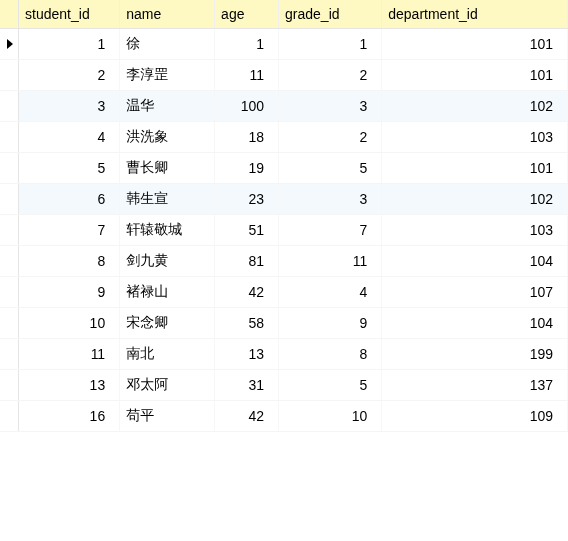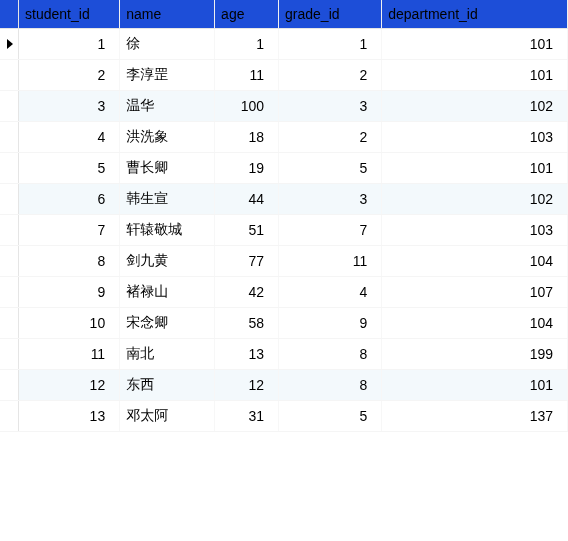--- a/index.html
+++ b/index.html
@@ -20,21 +20,21 @@
   col.c-name { width: 92px; }
   col.c-age { width: 62px; }
   col.c-gid { width: 100px; }
   col.c-did { width: 180px; }
   th {
     text-align: left;
     font-weight: normal;
     padding: 6px 6px;
     border-bottom: 1px solid #e5e5e5;
     border-right: 1px solid #f0f0f0;
-    background: #1d4ed8;
+    background: #fef9c3;
     color: #000;
   }
   th.gutter-h { border-right: 1px solid #e5e5e5; }
   td {
     padding: 6px 6px;
     border-bottom: 1px solid #f5f5f5;
     border-right: 1px solid #f7f7f7;
     height: 30px;
     vertical-align: middle;
   }
@@ -117,37 +117,37 @@
         <td class="num">5</td>
         <td class="text">曹长卿</td>
         <td class="num">19</td>
         <td class="num">5</td>
         <td class="num">101</td>
       </tr>
       <tr class="alt">
         <td class="gutter"></td>
         <td class="num">6</td>
         <td class="text">韩生宣</td>
-        <td class="num">44</td>
+        <td class="num">23</td>
         <td class="num">3</td>
         <td class="num">102</td>
       </tr>
       <tr class="plain">
         <td class="gutter"></td>
         <td class="num">7</td>
         <td class="text">轩辕敬城</td>
         <td class="num">51</td>
         <td class="num">7</td>
         <td class="num">103</td>
       </tr>
       <tr class="plain">
         <td class="gutter"></td>
         <td class="num">8</td>
         <td class="text">剑九黄</td>
-        <td class="num">77</td>
+        <td class="num">81</td>
         <td class="num">11</td>
         <td class="num">104</td>
       </tr>
       <tr class="plain">
         <td class="gutter"></td>
         <td class="num">9</td>
         <td class="text">褚禄山</td>
         <td class="num">42</td>
         <td class="num">4</td>
         <td class="num">107</td>
@@ -161,30 +161,30 @@
         <td class="num">104</td>
       </tr>
       <tr class="plain">
         <td class="gutter"></td>
         <td class="num">11</td>
         <td class="text">南北</td>
         <td class="num">13</td>
         <td class="num">8</td>
         <td class="num">199</td>
       </tr>
-      <tr class="alt">
-        <td class="gutter"></td>
-        <td class="num">12</td>
-        <td class="text">东西</td>
-        <td class="num">12</td>
-        <td class="num">8</td>
-        <td class="num">101</td>
-      </tr>
       <tr class="plain">
         <td class="gutter"></td>
         <td class="num">13</td>
         <td class="text">邓太阿</td>
         <td class="num">31</td>
         <td class="num">5</td>
         <td class="num">137</td>
       </tr>
+      <tr class="plain">
+        <td class="gutter"></td>
+        <td class="num">16</td>
+        <td class="text">苟平</td>
+        <td class="num">42</td>
+        <td class="num">10</td>
+        <td class="num">109</td>
+      </tr>
     </tbody>
 </table>
 
 </body></html>

